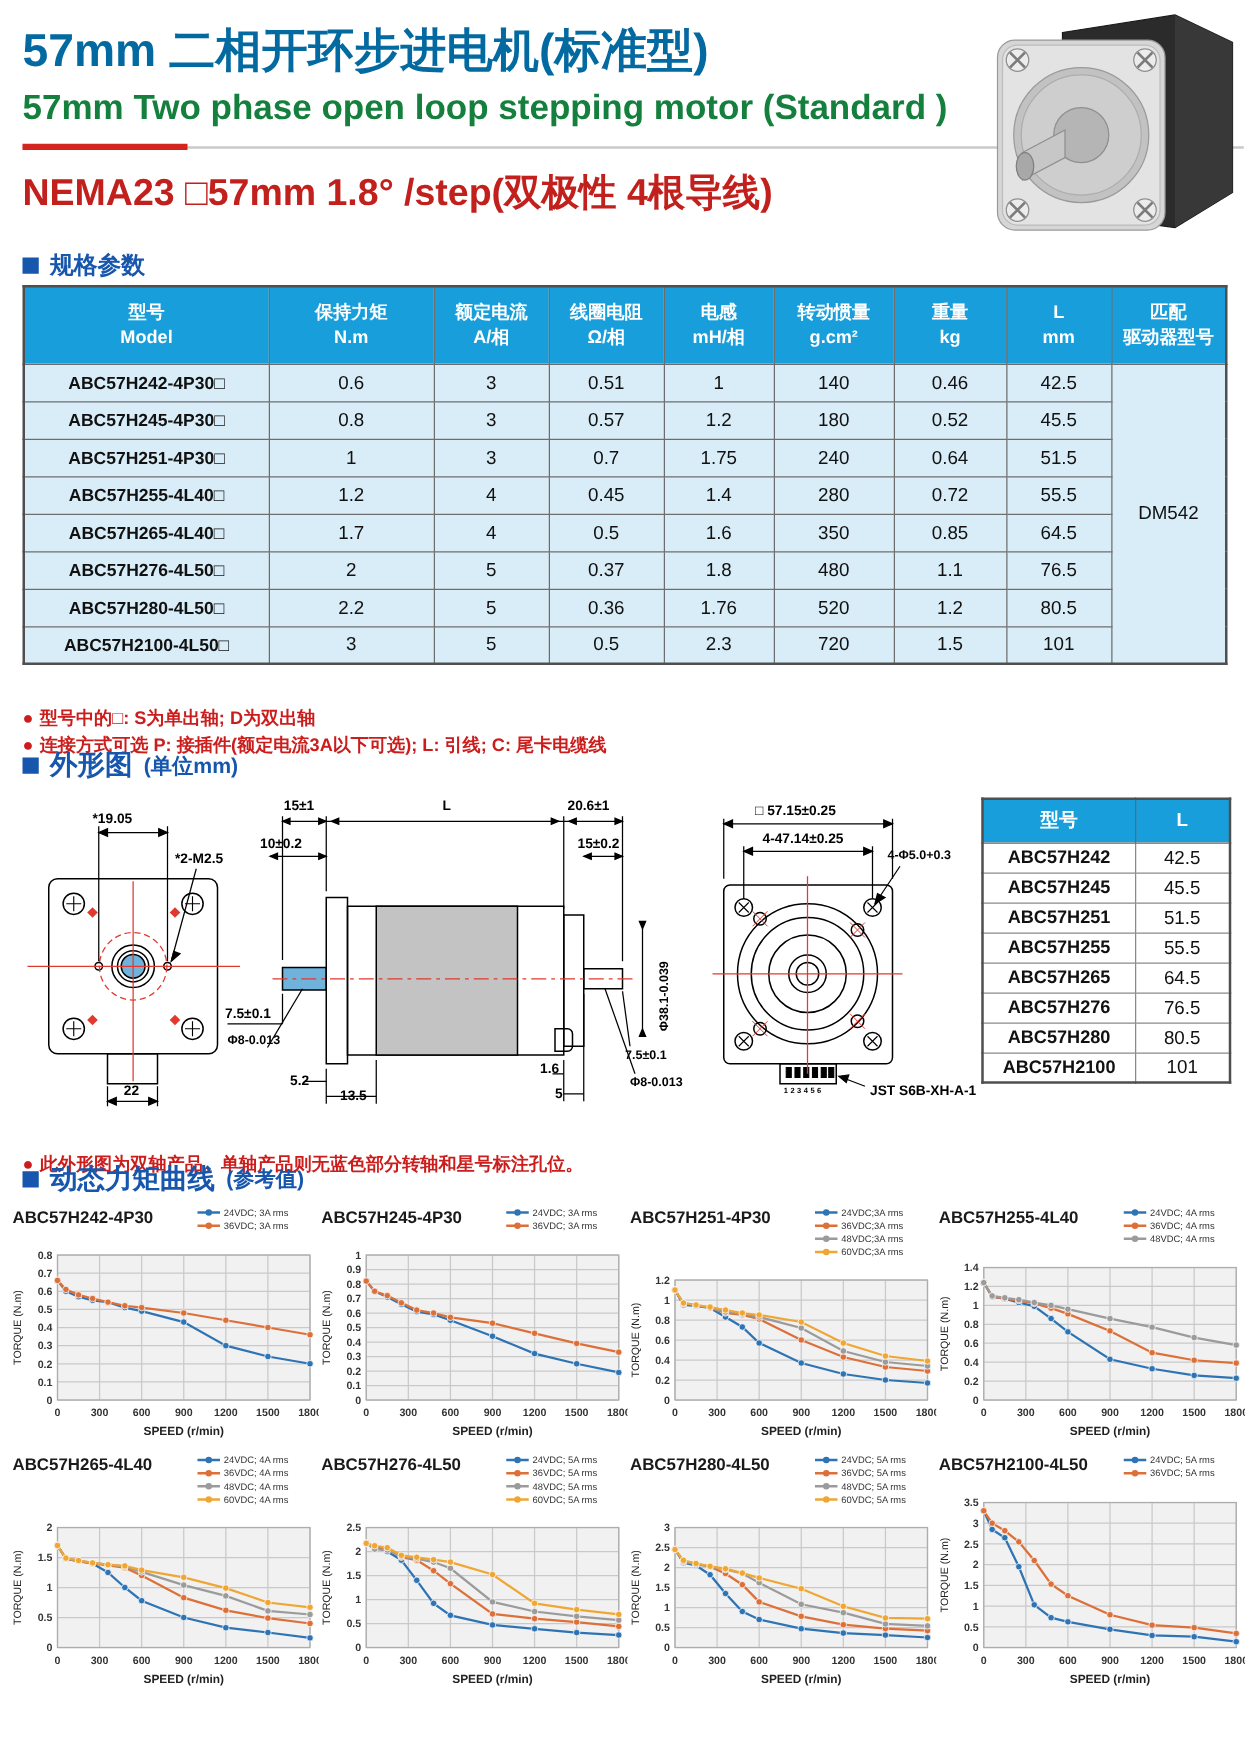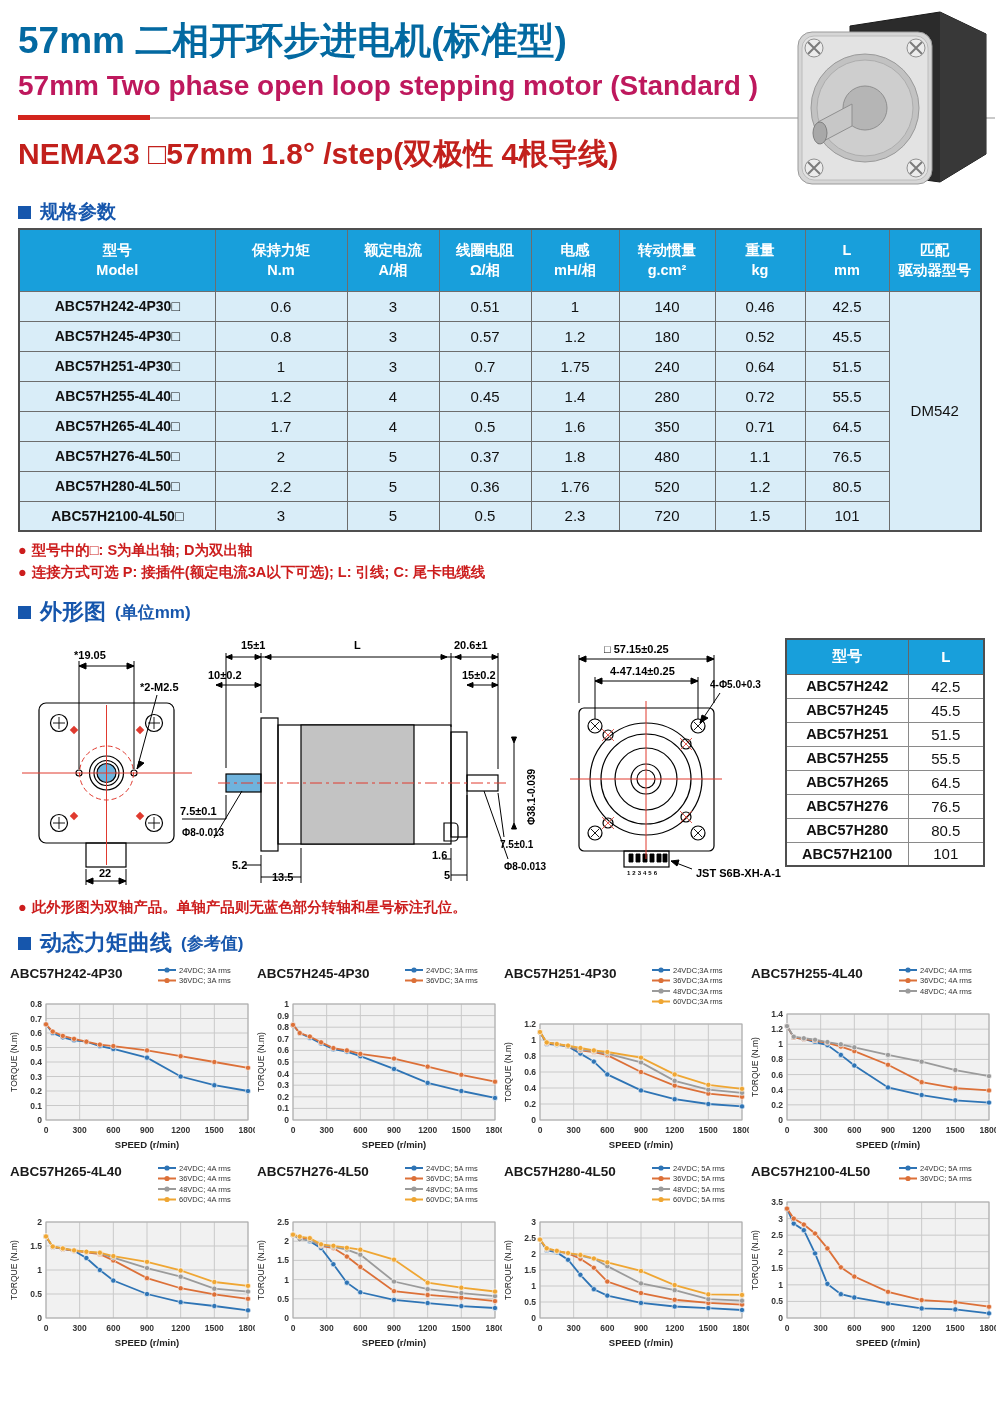--- a/index.html
+++ b/index.html
@@ -1,21 +1,21 @@
 <!DOCTYPE html>
 <html><head>
 <meta charset="utf-8">
 <style>
   * { box-sizing: border-box; margin: 0; padding: 0; }
   body { background:#ffffff; font-family:"Liberation Sans", sans-serif; }
   .page { position:relative; width:1000px; height:1405px; background:#fff; overflow:hidden; }
 
   
   .title-cn { position:absolute; left:18px; top:16px; font-size:37px; font-weight:bold; color:#0369a1; white-space:nowrap; }
-  .title-en { position:absolute; left:18px; top:70px; font-size:28px; font-weight:600; color:#be185d; white-space:nowrap; }
+  .title-en { position:absolute; left:18px; top:70px; font-size:28px; font-weight:600; color:#15803d; white-space:nowrap; }
   .divider-gray { position:absolute; left:18px; top:117px; width:977px; height:2px; background:#c9c9c9; }
   .divider-red  { position:absolute; left:18px; top:115px; width:132px; height:5px; background:#d3241d; }
   .nema { position:absolute; left:18px; top:134px; font-size:30px; font-weight:bold; color:#c2201c; white-space:nowrap; }
   .motor-photo { position:absolute; left:790px; top:4px; width:205px; height:188px; }
 
   
   .sec { position:absolute; display:flex; align-items:center; gap:9px; color:#1656ac; font-weight:bold; }
   .sec .sq { width:13px; height:13px; background:#1656ac; flex:0 0 auto; }
   #sec-specs   { left:18px; top:199px; font-size:19px; }
   #sec-outline { left:18px; top:597px; font-size:22px; }
@@ -23,21 +23,21 @@
   .sec .unit { font-size:17px; }
 
   
   #spec-table { position:absolute; left:18px; top:228px; border-collapse:collapse; table-layout:fixed; border:2px solid #4f4f4f; }
   #spec-table th, #spec-table td { border:1px solid #6d6d6d; text-align:center; vertical-align:middle; }
   #spec-table thead th { background:#189fdb; color:#fff; font-size:14.5px; font-weight:bold; height:62px; line-height:1.4; }
   #spec-table tbody td { background:#d9edf8; font-size:15px; color:#111; height:30px; }
   #spec-table tbody td.model { font-weight:bold; font-size:14px; }
   #spec-table tbody td.driver { font-size:15px; }
 
-  .red-note { position:absolute; color:#cc1d1d; font-size:14.5px; font-weight:bold; white-space:nowrap; }
+  .red-note { position:absolute; color:#cc1d1d; font-size:14.5px; font-weight:bold; white-space:nowrap;margin-top:24px; }
   .red-note .dot { margin-right:5px; }
 
   
   #outline { position:absolute; left:14px; top:633px; width:975px; height:258px; }
   #outline svg { position:absolute; left:0; top:0; }
   .dim { position:absolute; font-size:11px; font-weight:bold; color:#000; white-space:nowrap; }
   .dim.small { font-size:10px; }
   .dim.tiny { font-size:6px; letter-spacing:2px; }
   .dim.vert { transform:rotate(-90deg); transform-origin:left top; }
 
@@ -192,21 +192,21 @@
           <td>0.72</td>
           <td>55.5</td>
         </tr>
         <tr>
           <td class="model">ABC57H265-4L40□</td>
           <td>1.7</td>
           <td>4</td>
           <td>0.5</td>
           <td>1.6</td>
           <td>350</td>
-          <td>0.71</td>
+          <td>0.85</td>
           <td>64.5</td>
         </tr>
         <tr>
           <td class="model">ABC57H276-4L50□</td>
           <td>2</td>
           <td>5</td>
           <td>0.37</td>
           <td>1.8</td>
           <td>480</td>
           <td>1.1</td>
@@ -371,21 +371,21 @@
         <path d="M686 90 l2 -8 l6 3 z" fill="#000"></path>
         <line x1="678" y1="236" x2="657" y2="228"></line>
         <path d="M657 228 l8 -1 l-2 6 z" fill="#000"></path>
       </g>
     </svg>
 
     <span class="dim" style="left:60px; top:16px;">*19.05</span>
     <span class="dim" style="left:126px; top:48px;">*2-M2.5</span>
     <span class="dim" style="left:85px; top:234px;text-align:center;">22</span>
 
-    <span class="dim" style="left:227px; top:6px;">15±1</span>
+    <span class="dim" style="left:213px; top:6px;">15±1</span>
     <span class="dim" style="left:340px; top:6px;">L</span>
     <span class="dim" style="left:440px; top:6px;">20.6±1</span>
     <span class="dim" style="left:194px; top:36px;">10±0.2</span>
     <span class="dim" style="left:448px; top:36px;">15±0.2</span>
     <span class="dim" style="left:166px; top:172px;">7.5±0.1</span>
     <span class="dim small" style="left:168px; top:194px;">Φ8-0.013</span>
     <span class="dim small vert" style="left:512px; top:192px;">Φ38.1-0.039</span>
     <span class="dim small" style="left:486px; top:206px;">7.5±0.1</span>
     <span class="dim small" style="left:490px; top:228px;">Φ8-0.013</span>
     <span class="dim" style="left:418px; top:216px;">1.6</span>

